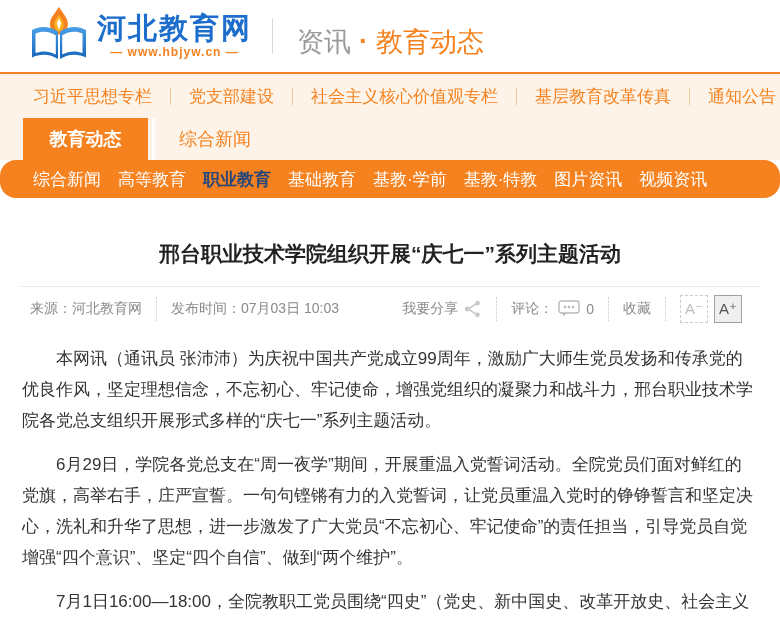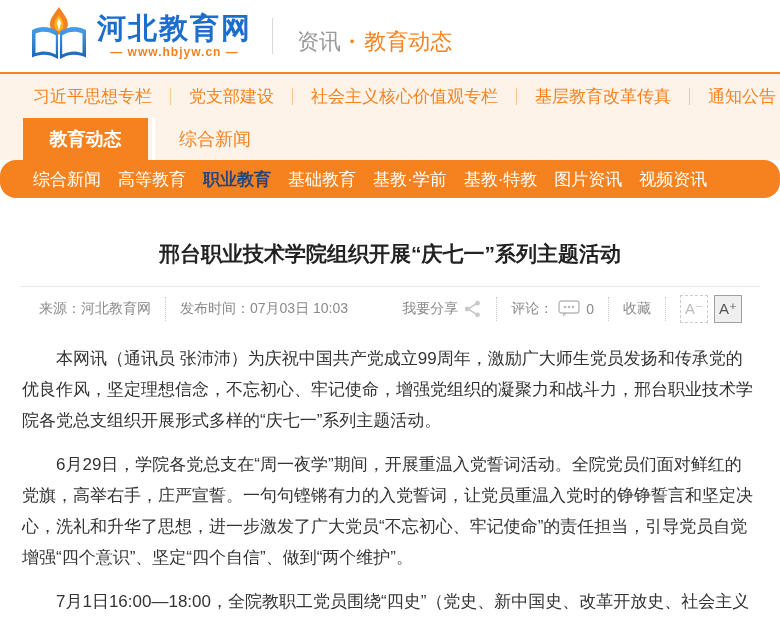--- a/index.html
+++ b/index.html
@@ -8,21 +8,21 @@
     font-family:"Liberation Sans","DejaVu Sans",sans-serif;
   }
   
   .header{height:72px;display:flex;align-items:center;padding-left:30px;
     border-bottom:2px solid #f5821f;box-sizing:content-box;background:#fff;}
   .logo{display:flex;align-items:center;gap:9px;cursor:pointer;}
   .logo-text{display:flex;flex-direction:column;align-items:center;}
   .logo-name{font-size:29px;font-weight:bold;color:#1d6ecc;letter-spacing:2px;line-height:30px;}
   .logo-url{font-size:12px;font-weight:bold;color:#f5821f;letter-spacing:1px;margin-top:2px;}
   .header-divider{width:1px;height:36px;background:#d9d9d9;margin:0 24px 0 20px;}
-  .section-title{font-size:22px;display:flex;align-items:center;margin-top:11px;}
+  .section-title{font-size:27px;display:flex;align-items:center;margin-top:11px;}
   .sec-prefix{color:#9a9a9a;}
   .sec-dot{color:#f5821f;margin:0 8px;font-weight:bold;}
   .sec-current{color:#f5821f;}
   
   .topnav{height:44px;background:#fdf3e8;display:flex;align-items:center;
     padding-left:33px;white-space:nowrap;}
   .topnav-item{color:#f5821f;font-size:17px;text-decoration:none;margin:0 18px;cursor:pointer;}
   .topnav-item:first-child{margin-left:0;}
   .topnav-sep{width:1px;height:17px;background:#f6c69b;flex:0 0 auto;}
   
@@ -35,21 +35,21 @@
   .subnav{height:38px;background:#f5821f;display:flex;align-items:center;
     padding-left:33px;gap:17px;white-space:nowrap;border-radius:16px;}
   .subnav-item{color:#ffffff;font-size:17px;cursor:pointer;}
   .subnav-item.active{color:#25477b;font-weight:bold;text-align:right;}
   
   .article{padding:0 20px;}
   .article-title{font-size:21px;font-weight:bold;color:#222;text-align:center;
     margin:42px 0 0;line-height:28px;}
   .meta{border-top:1px solid #e9e9e9;margin-top:18px;height:43px;display:flex;
     align-items:center;color:#8a8a8a;font-size:14px;}
-  .meta-left{display:flex;align-items:center;margin-left:19px;}
+  .meta-left{display:flex;align-items:center;margin-left:10px;}
   .meta-sep{border-left:1px dotted #c9c9c9;height:24px;margin:0 14px;}
   .spacer{flex:1;}
   .meta-item{display:flex;align-items:center;gap:5px;}
   .share-icon,.comment-icon{display:inline-flex;align-items:center;cursor:pointer;}
   .font-btn{width:28px;height:28px;display:inline-flex;align-items:center;justify-content:center;
     font-size:15px;box-sizing:border-box;cursor:pointer;padding:0;font-family:inherit;}
   .font-btn.minus{border:1px dashed #cccccc;color:#bdbdbd;background:#fff;}
   .font-btn.plus{border:1px solid #a0a0a0;color:#555;background:#efefef;margin-left:6px;margin-right:0;}
   .meta .last-pad{width:18px;}
   

